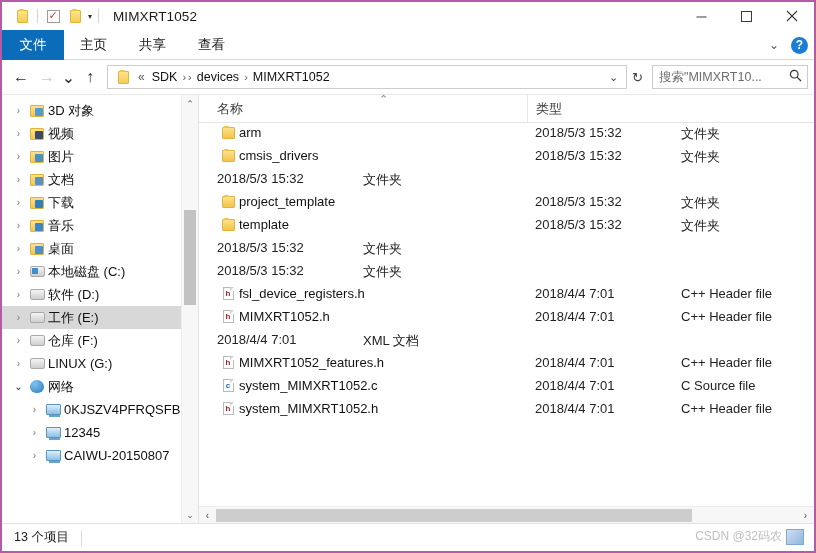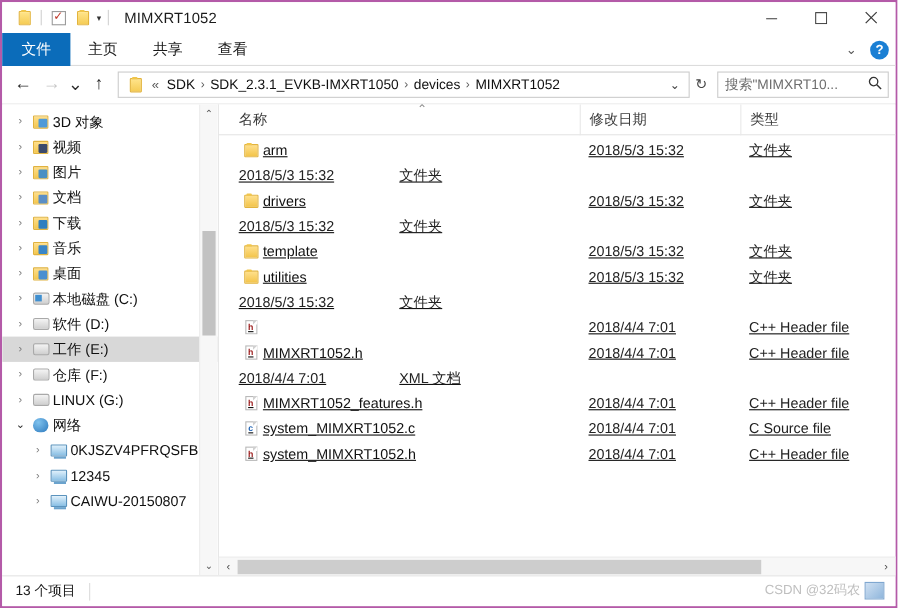--- a/index.html
+++ b/index.html
@@ -225,24 +225,23 @@
   .ch + .ch { border-left:1px solid #e8e8e8; }
   .ch-name { width:318px; flex:0 0 318px; }
   .ch-date { width:146px; flex:0 0 146px; }
   .ch-type { width:140px; flex:0 0 140px; }
   .sort-caret {
     position:absolute; left:170px; top:-2px;
     font-size:11px; color:#8a8a8a;
   }
   .rows { flex:1 1 auto; overflow:hidden; padding-top:2px; }
   .row {
-    height:23px; display:flex; align-items:center;
+    height:23px; display:flex; align-items:flex-start;
     font-size:13px; color:#111;
     padding-left:10px;
-    text-decoration:underline;
   }
   .cell-name {
     width:318px; flex:0 0 318px; display:flex; align-items:center; padding-left:8px;
     white-space:nowrap; overflow:hidden;
   }
   .cell-date { width:146px; flex:0 0 146px; padding-left:8px; color:#222; white-space:nowrap;}
   .cell-type { width:160px; flex:0 0 160px; padding-left:8px; color:#222; white-space:nowrap;}
   .ficon { width:22px; flex:0 0 22px; display:flex; align-items:center; justify-content:center;}
   .fi-folder {
     width:13px; height:12px; border-radius:1px;
@@ -358,21 +357,20 @@
     <div class="navbtn">↑</div>
 
     <div class="addr-box">
       <div class="qat-ic">
           <div class="folder-mini"></div>
         </div>
       <div class="crumbs">
         <span class="crumb-dbl">«</span>
         <span class="crumb">SDK</span>
         <span class="crumb-sep">›</span>
-        <span class="crumb">SDK_2.3.1_EVKB-IMXRT1050</span>
         <span class="crumb-sep">›</span>
         <span class="crumb">devices</span>
         <span class="crumb-sep">›</span>
         <span class="crumb">MIMXRT1052</span>
       </div>
       <div class="addr-right">
         <span class="addr-caret">⌄</span>
       </div>
     </div>
     <div class="refresh">↻</div>
@@ -513,81 +511,81 @@
     </div>
 
     <div class="splitter"></div>
 
     <div class="listpane">
       <div class="colheads">
         <div class="ch ch-name">
           <span>名称</span>
           <span class="sort-caret">⌃</span>
         </div>
-        <div class="ch ch-date">修改日期</div>
         <div class="ch ch-type">类型</div>
       </div>
       <div class="rows">
           <div class="row">
             <div class="cell-name">
               <span class="ficon">
                 <span class="fi-folder"></span>
               </span>
               <span>arm</span>
             </div>
             <div class="cell-date">2018/5/3 15:32</div>
             <div class="cell-type">文件夹</div>
           </div>
           <div class="row">
+            <div class="cell-name">
+              <span class="ficon">
+                <span class="fi-folder"></span>
+              </span>
+              <span>cmsis_drivers</span>
+            </div>
             <div class="cell-date">2018/5/3 15:32</div>
             <div class="cell-type">文件夹</div>
           </div>
           <div class="row">
-            <div class="cell-name">
-              <span class="ficon">
-                <span class="fi-folder"></span>
-              </span>
-              <span>drivers</span>
-            </div>
             <div class="cell-date">2018/5/3 15:32</div>
             <div class="cell-type">文件夹</div>
           </div>
           <div class="row">
+            <div class="cell-name">
+              <span class="ficon">
+                <span class="fi-folder"></span>
+              </span>
+              <span>project_template</span>
+            </div>
             <div class="cell-date">2018/5/3 15:32</div>
             <div class="cell-type">文件夹</div>
           </div>
           <div class="row">
             <div class="cell-name">
               <span class="ficon">
                 <span class="fi-folder"></span>
               </span>
               <span>template</span>
             </div>
             <div class="cell-date">2018/5/3 15:32</div>
             <div class="cell-type">文件夹</div>
           </div>
           <div class="row">
-            <div class="cell-name">
-              <span class="ficon">
-                <span class="fi-folder"></span>
-              </span>
-              <span>utilities</span>
-            </div>
             <div class="cell-date">2018/5/3 15:32</div>
             <div class="cell-type">文件夹</div>
           </div>
           <div class="row">
             <div class="cell-date">2018/5/3 15:32</div>
             <div class="cell-type">文件夹</div>
           </div>
           <div class="row">
             <div class="cell-name">
               <span class="ficon">
                 <span class="fi-file fi-h">h</span>
               </span>
+              <span>fsl_device_registers.h</span>
             </div>
             <div class="cell-date">2018/4/4 7:01</div>
             <div class="cell-type">C++ Header file</div>
           </div>
           <div class="row">
             <div class="cell-name">
               <span class="ficon">
                 <span class="fi-file fi-h">h</span>
               </span>
               <span>MIMXRT1052.h</span>

